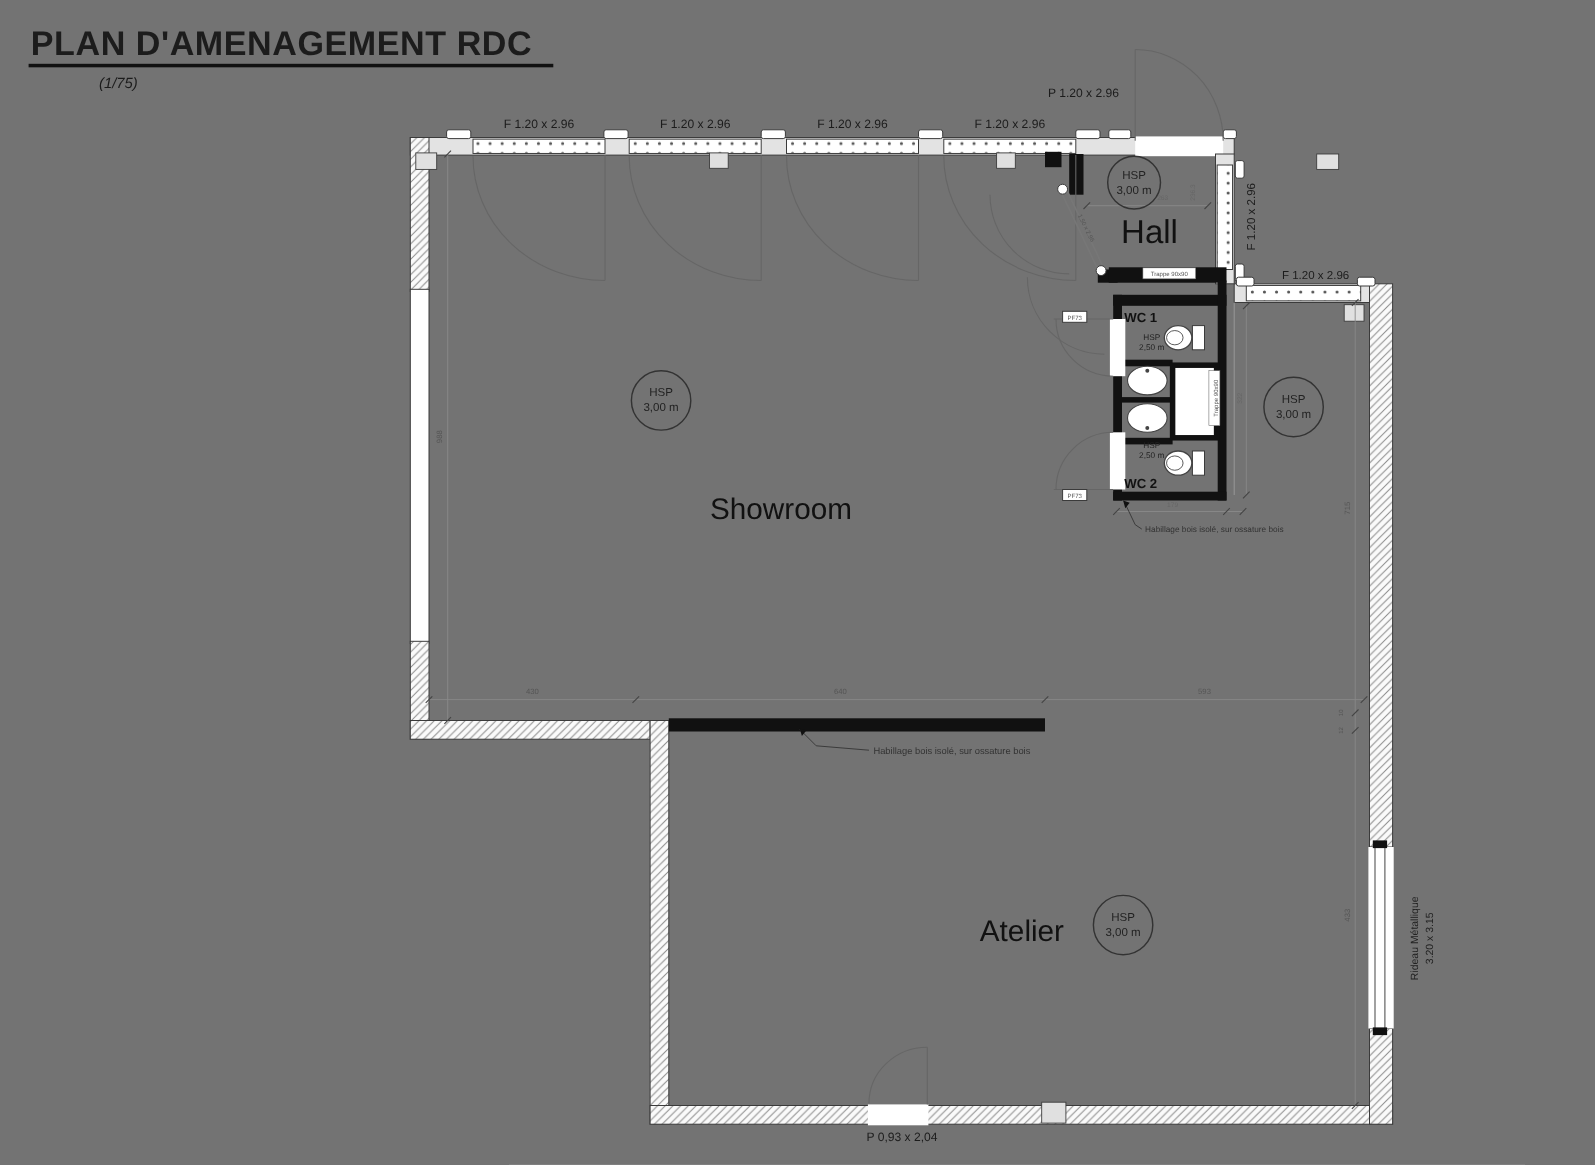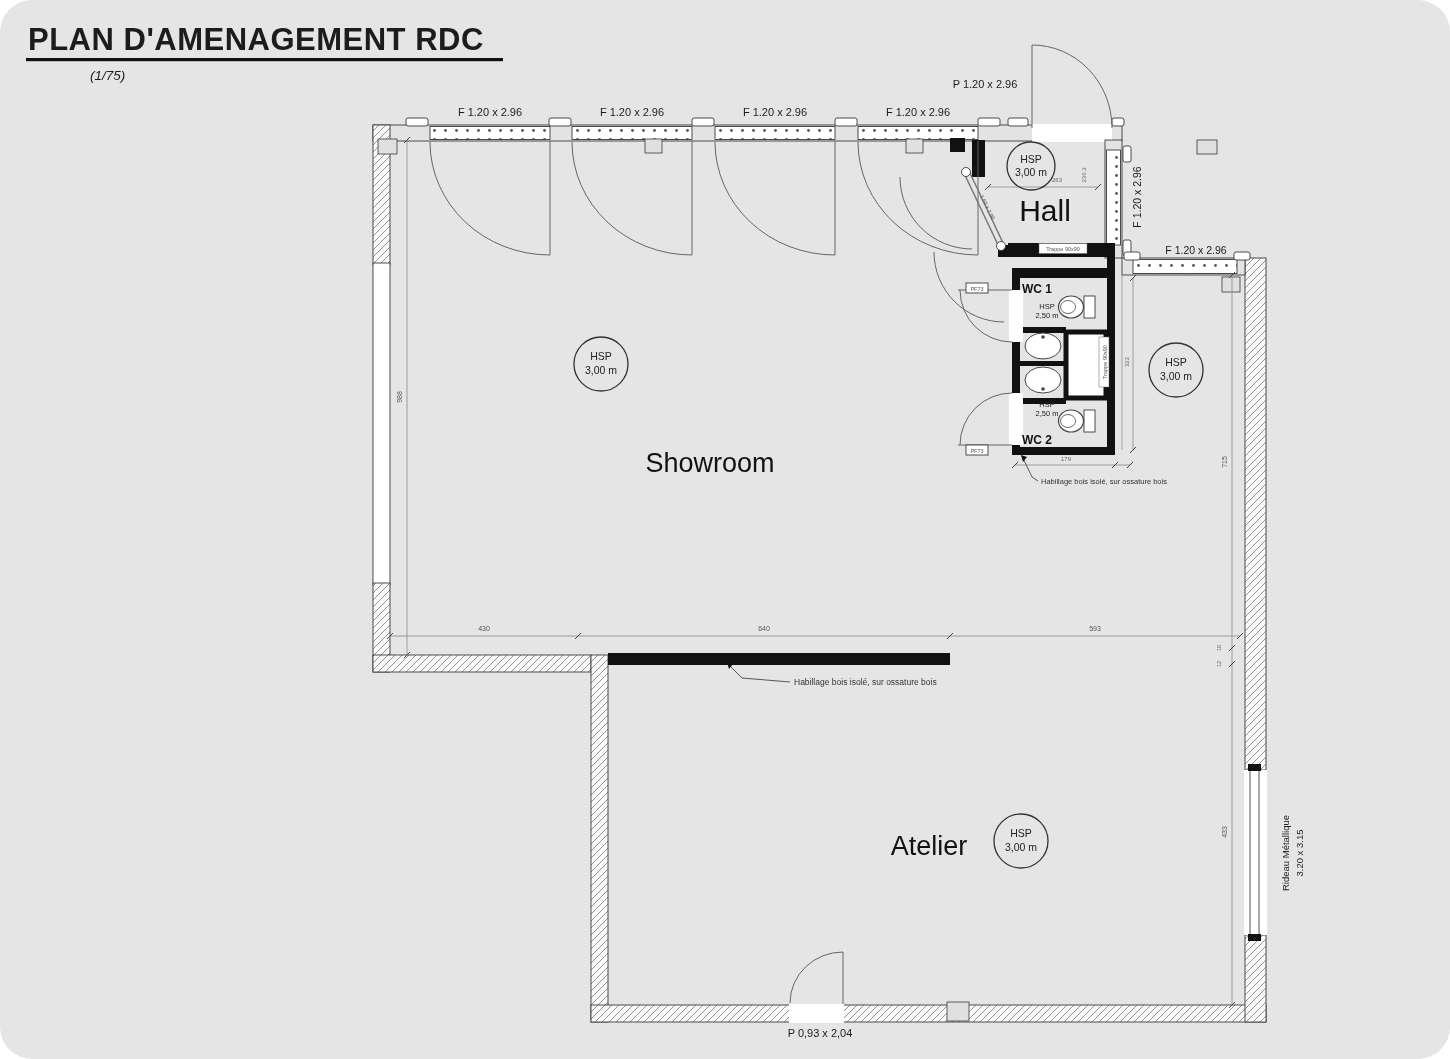--- a/index.html
+++ b/index.html
@@ -1,17 +1,17 @@
 <!DOCTYPE html>
 <html><head>
 <meta charset="utf-8">
 <style>
   html,body{margin:0;padding:0;background:#fff;}
-  .page{position:relative;width:1450px;height:1059px;background:#e5e5e5;overflow:hidden;
-        font-family:"Liberation Sans",sans-serif;border-radius:32px;}
+  .page{position:relative;width:1450px;height:1059px;background:#737373;overflow:hidden;
+        font-family:"Liberation Sans",sans-serif;}
   svg{position:absolute;left:0;top:0;}
   text{font-family:"Liberation Sans",sans-serif;fill:#1c1c1c;}
   .rlabel{font-size:27px;fill:#111;text-anchor:middle;}
   .hall-label{font-size:30px;}
   .wlabel{font-size:11px;fill:#1c1c1c;text-anchor:middle;}
   .wlabel-s{font-size:10.5px;fill:#1c1c1c;text-anchor:middle;}
   .hsp{font-size:10.5px;fill:#222;text-anchor:middle;}
   .hsp-s{font-size:7.5px;fill:#222;text-anchor:middle;}
   .wc{font-size:12px;font-weight:600;fill:#111;}
   .dim{font-size:7px;fill:#555;text-anchor:middle;}

